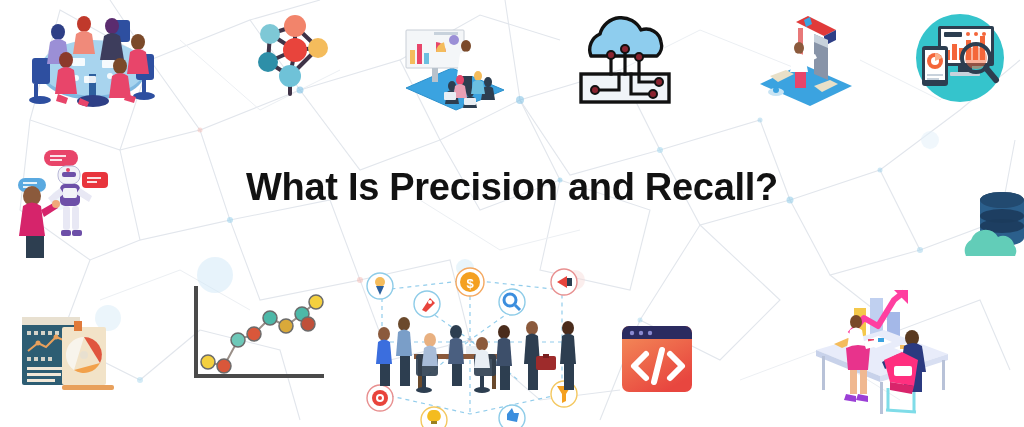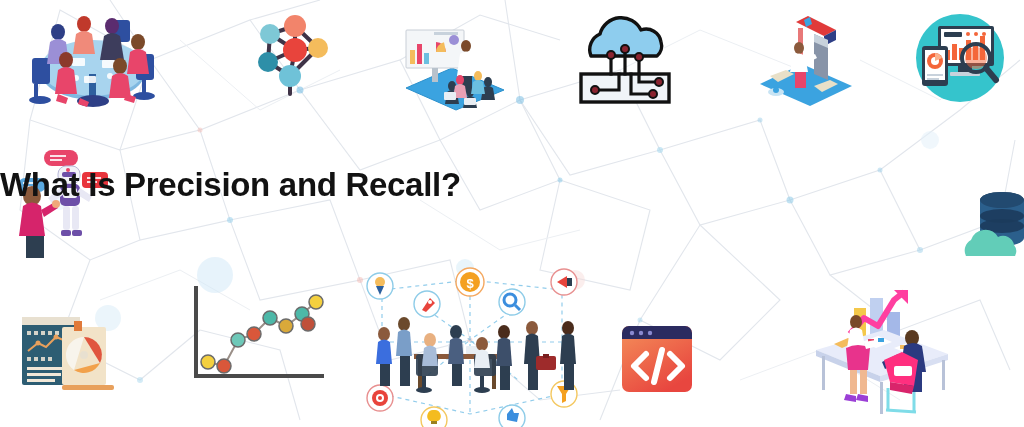--- a/index.html
+++ b/index.html
@@ -13,23 +13,23 @@
     position:relative; width:1024px; height:427px;
     background:#ffffff; overflow:hidden;
   }
   #network-bg { position:absolute; inset:0; width:100%; height:100%; pointer-events:none; }
 
   .ill { position:absolute; }
 
   
   #title {
     position:absolute; left:0; right:0; top:166px;
-    text-align:left;
+    text-align:center;
     font-family:"Liberation Sans", sans-serif;
-    font-size:33px; font-weight:bold; letter-spacing:-0.3px;
+    font-size:38px; font-weight:bold; letter-spacing:-0.3px;
     color:#121212; white-space:nowrap;
     z-index:40;
   }
 
   
   #ill-meeting { left:14px; top:2px; width:158px; height:118px; }
 
   
   #ill-nodegraph { left:248px; top:6px; width:96px; height:92px; }
 

